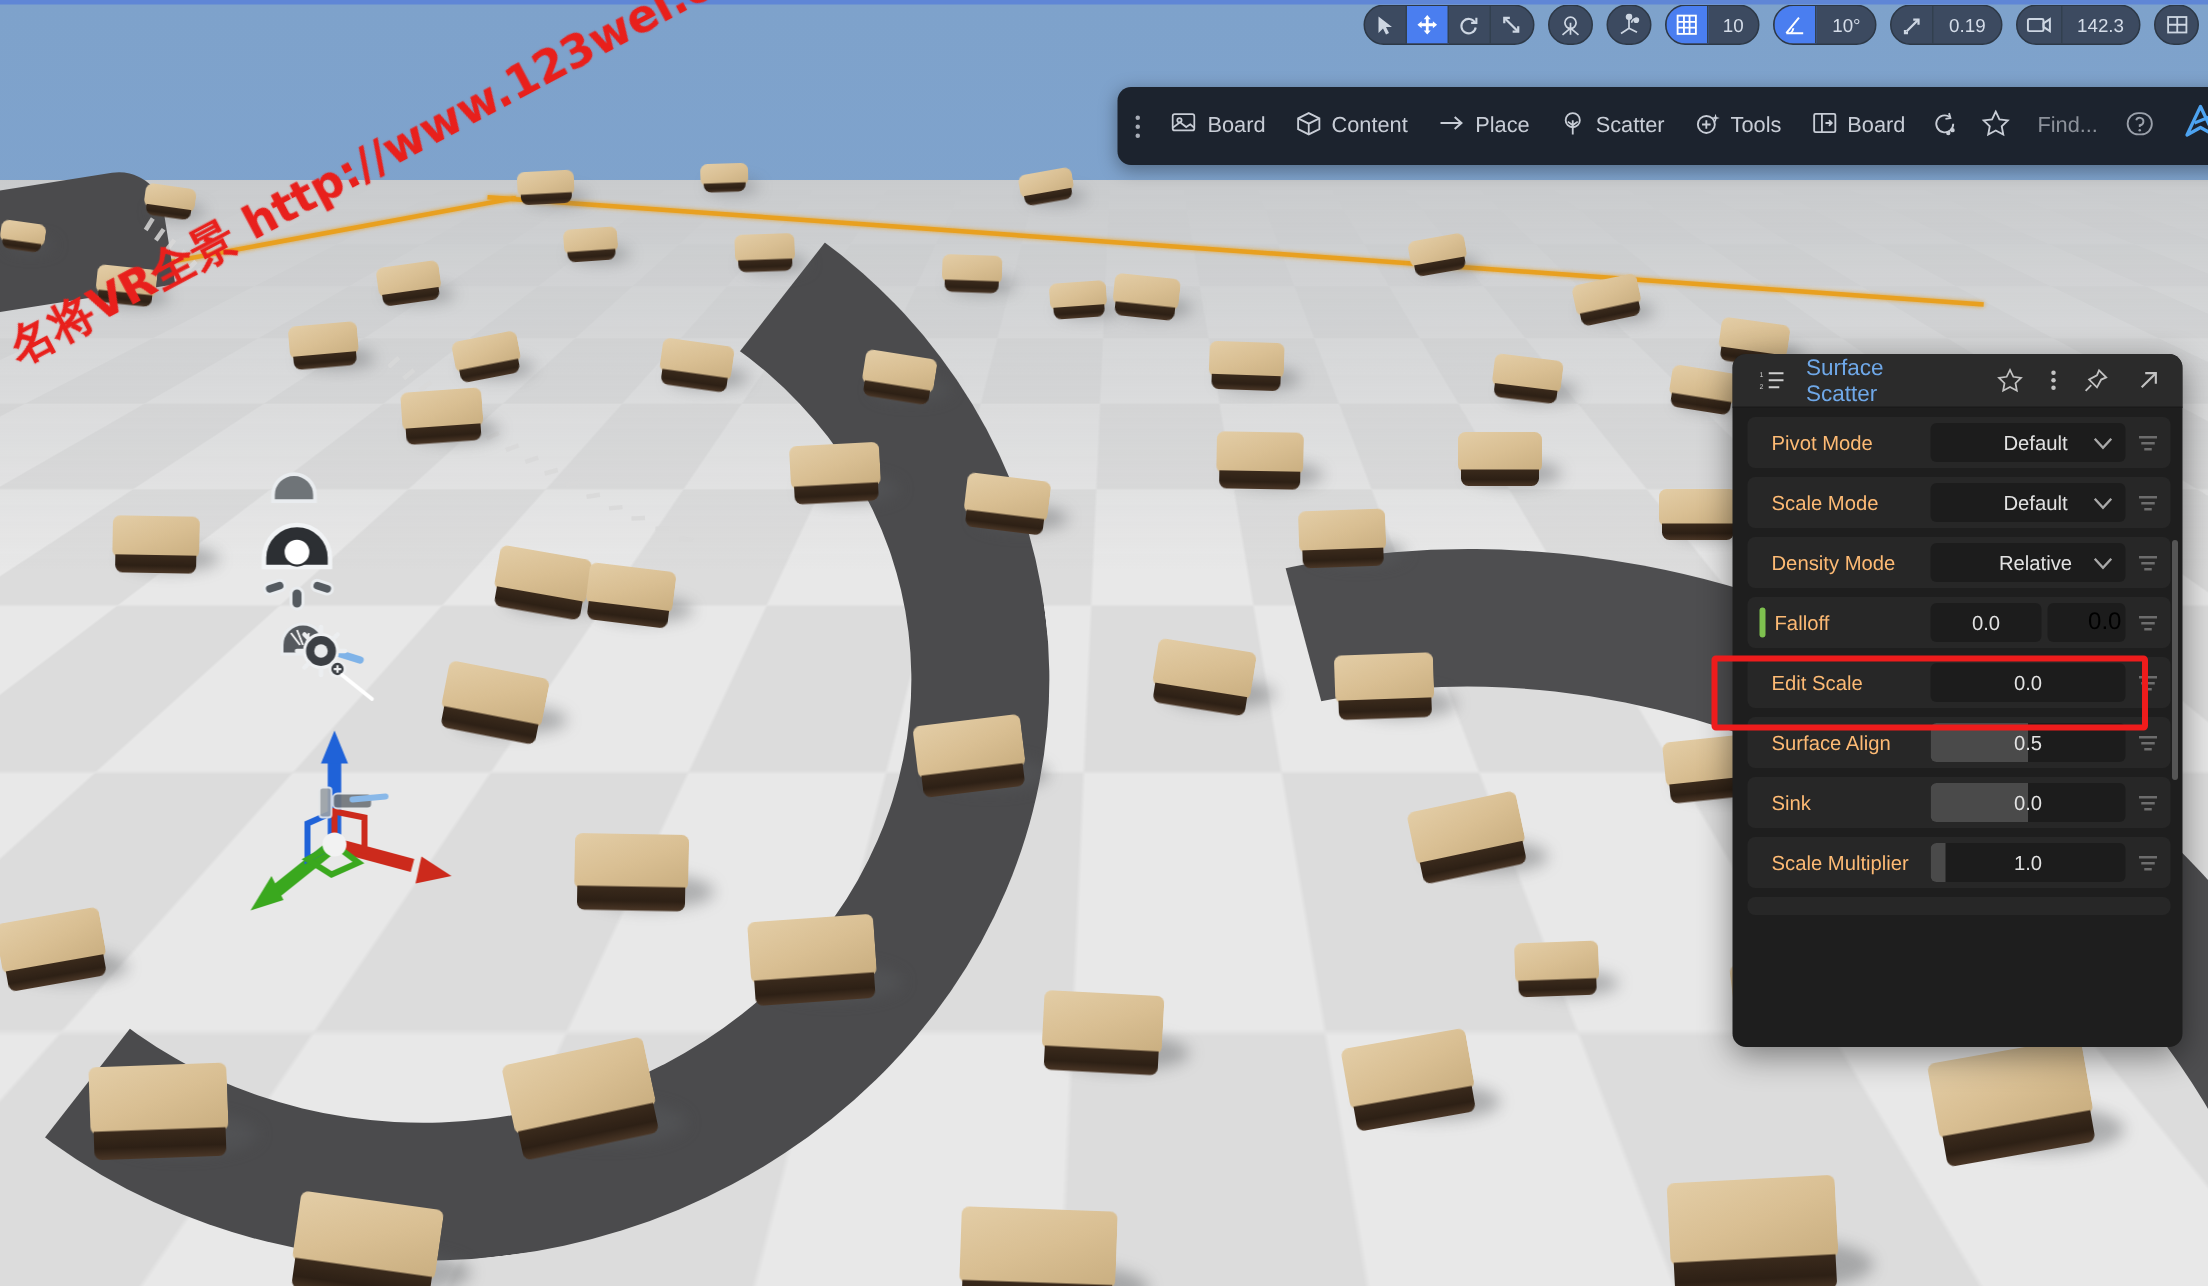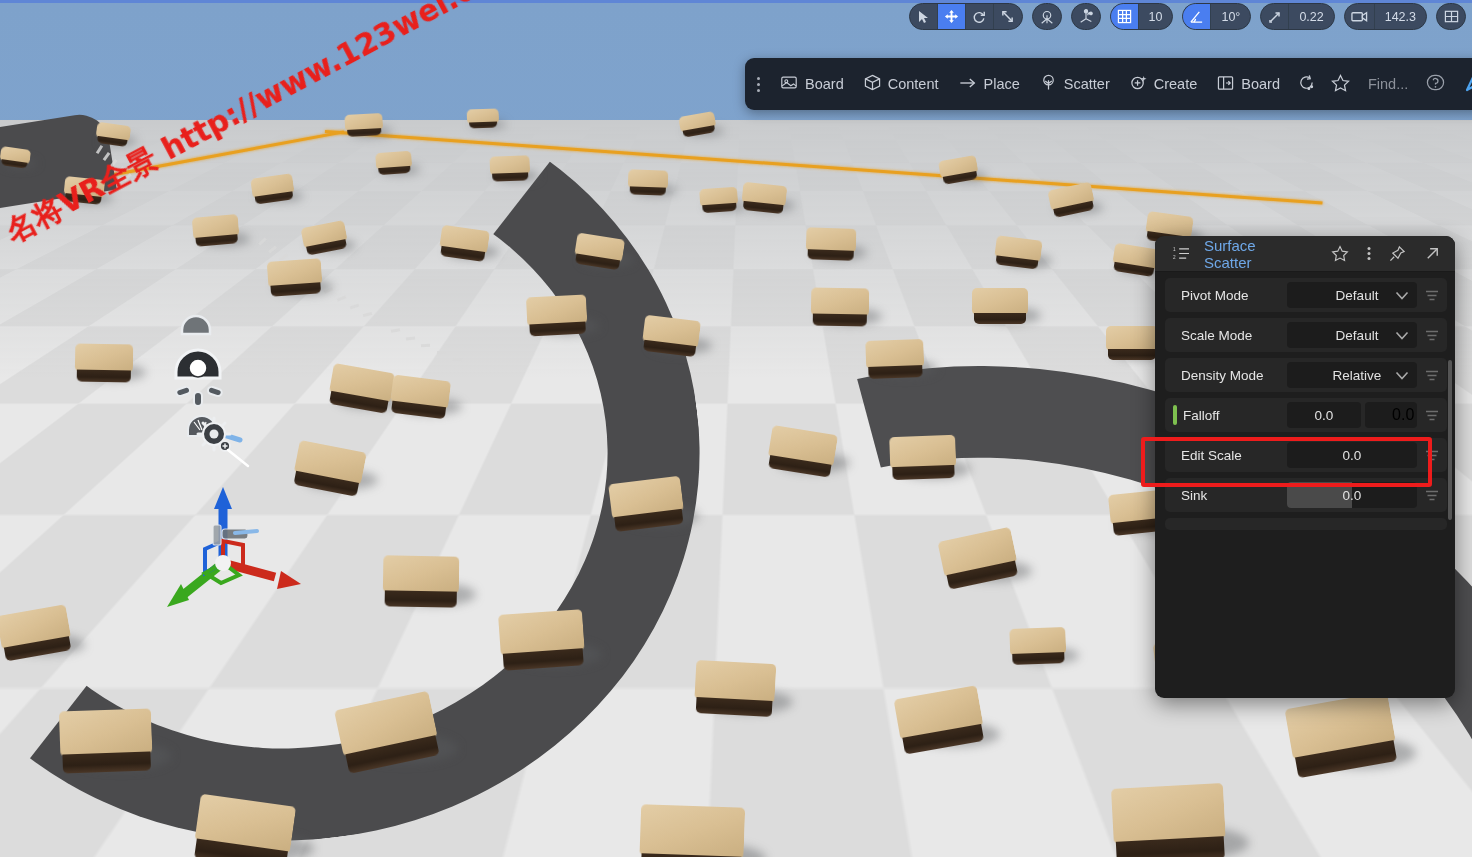--- a/index.html
+++ b/index.html
@@ -171,21 +171,21 @@
   .tp-sub .name { color: #6fa8e8; font-size: 15px; }
   .tp-sub .sp { flex: 1; }
   .tp-sub .ic { color: #c3c3c3; padding: 0 4px; display: flex; align-items: center; }
   .tp-body { position: relative; padding: 6px 8px 0 10px; height: 384px; overflow: hidden; }
   .row {
     display: flex; align-items: center; height: 34px;
     background: #272727; border-radius: 5px; margin-bottom: 6px;
     position: relative;
   }
   .row .label {
-    color: #e5e5e5; font-size: 13.5px; padding-left: 16px;
+    color: #fdba74; font-size: 13.5px; padding-left: 16px;
     width: 122px; flex-shrink: 0;
   }
   .row.hasmark .label { padding-left: 18px; }
   .row .greenbar {
     position: absolute; left: 8px; top: 7px; width: 4px; height: 20px;
     background: #7ec04f; border-radius: 2px;
   }
   .field {
     flex: 1; height: 26px; background: #1c1c1c; border-radius: 4px;
     display: flex; align-items: center; position: relative; overflow: hidden;
@@ -766,21 +766,21 @@
     </div>
 
     <div class="pill">
       <div class="seg">
         <svg width="14" height="14" viewBox="0 0 14 14" fill="none" stroke="#cdd6e2" stroke-width="1.5">
           <path d="M3 11 L11 3"></path>
             <path d="M7.5 3 H11 V6.5"></path>
             <path d="M2 10 L2 12 L4 12"></path>
         </svg>
       </div>
-      <div class="seg val">0.22</div>
+      <div class="seg val">0.19</div>
     </div>
 
     <div class="pill">
       <div class="seg">
         <svg width="17" height="13" viewBox="0 0 18 13" fill="none" stroke="#cdd6e2" stroke-width="1.4">
           <rect x="1" y="2.5" width="11" height="8.5" rx="1"></rect>
           <path d="M12 5.5 L16.5 2.5 V11 L12 8 Z"></path>
         </svg>
       </div>
       <div class="seg val">142.3</div>
@@ -845,21 +845,21 @@
     </div>
 
     <div class="mt-item">
       <span>
         <svg width="17" height="17" viewBox="0 0 18 18" fill="none" stroke="#c8cdd6" stroke-width="1.3">
           <circle cx="8" cy="9.5" r="6"></circle>
             <path d="M8 6.5 V12.5 M5 9.5 H11"></path>
           <path d="M14.5 2 L15.2 4.3 L17.5 5 L15.2 5.7 L14.5 8 L13.8 5.7 L11.5 5 L13.8 4.3 Z" fill="#c8cdd6" stroke="none"></path>
         </svg>
       </span>
-      <span>Create</span>
+      <span>Tools</span>
     </div>
 
     <div class="mt-item">
       <span>
         <svg width="17" height="16" viewBox="0 0 18 17" fill="none" stroke="#c8cdd6" stroke-width="1.3">
           <rect x="1.5" y="2" width="15" height="13" rx="1"></rect>
             <path d="M7 2 V15"></path>
           <path d="M9.5 8.5 H14 M12 6.5 L14 8.5 L12 10.5"></path>
         </svg>
       </span>
@@ -1015,30 +1015,54 @@
           <div class="field">
             <span class="txt">0.0</span>
           </div>
           <span class="menuic">
             <svg width="14" height="11" viewBox="0 0 14 11" fill="none" stroke="#6d6d6d" stroke-width="1.6">
               <path d="M1 1.5 H13 M2.5 5.5 H11.5 M4.5 9.5 H9.5"></path>
             </svg>
           </span>
         </div>
         <div class="row">
-          <div class="label">Sink</div>
+          <div class="label">Surface Align</div>
           <div class="field">
             <div class="fill" style="width:50%"></div>
-            <span class="txt">0.0</span>
+            <span class="txt">0.5</span>
           </div>
           <span class="menuic">
             <svg width="14" height="11" viewBox="0 0 14 11" fill="none" stroke="#6d6d6d" stroke-width="1.6">
               <path d="M1 1.5 H13 M2.5 5.5 H11.5 M4.5 9.5 H9.5"></path>
             </svg>
           </span>
         </div>
+        <div class="row">
+          <div class="label">Sink</div>
+          <div class="field">
+            <div class="fill" style="width:50%"></div>
+            <span class="txt">0.0</span>
+          </div>
+          <span class="menuic">
+            <svg width="14" height="11" viewBox="0 0 14 11" fill="none" stroke="#6d6d6d" stroke-width="1.6">
+              <path d="M1 1.5 H13 M2.5 5.5 H11.5 M4.5 9.5 H9.5"></path>
+            </svg>
+          </span>
+        </div>
+        <div class="row">
+          <div class="label">Scale Multiplier</div>
+          <div class="field">
+            <div class="fill" style="width:8%"></div>
+            <span class="txt">1.0</span>
+          </div>
+          <span class="menuic">
+            <svg width="14" height="11" viewBox="0 0 14 11" fill="none" stroke="#6d6d6d" stroke-width="1.6">
+              <path d="M1 1.5 H13 M2.5 5.5 H11.5 M4.5 9.5 H9.5"></path>
+            </svg>
+          </span>
+        </div>
         <div class="row partial"></div>
       </div>
     <div class="tp-scroll"></div>
   </div>
 
   <div class="redbox"></div>
 </div>
 
 </body></html>

